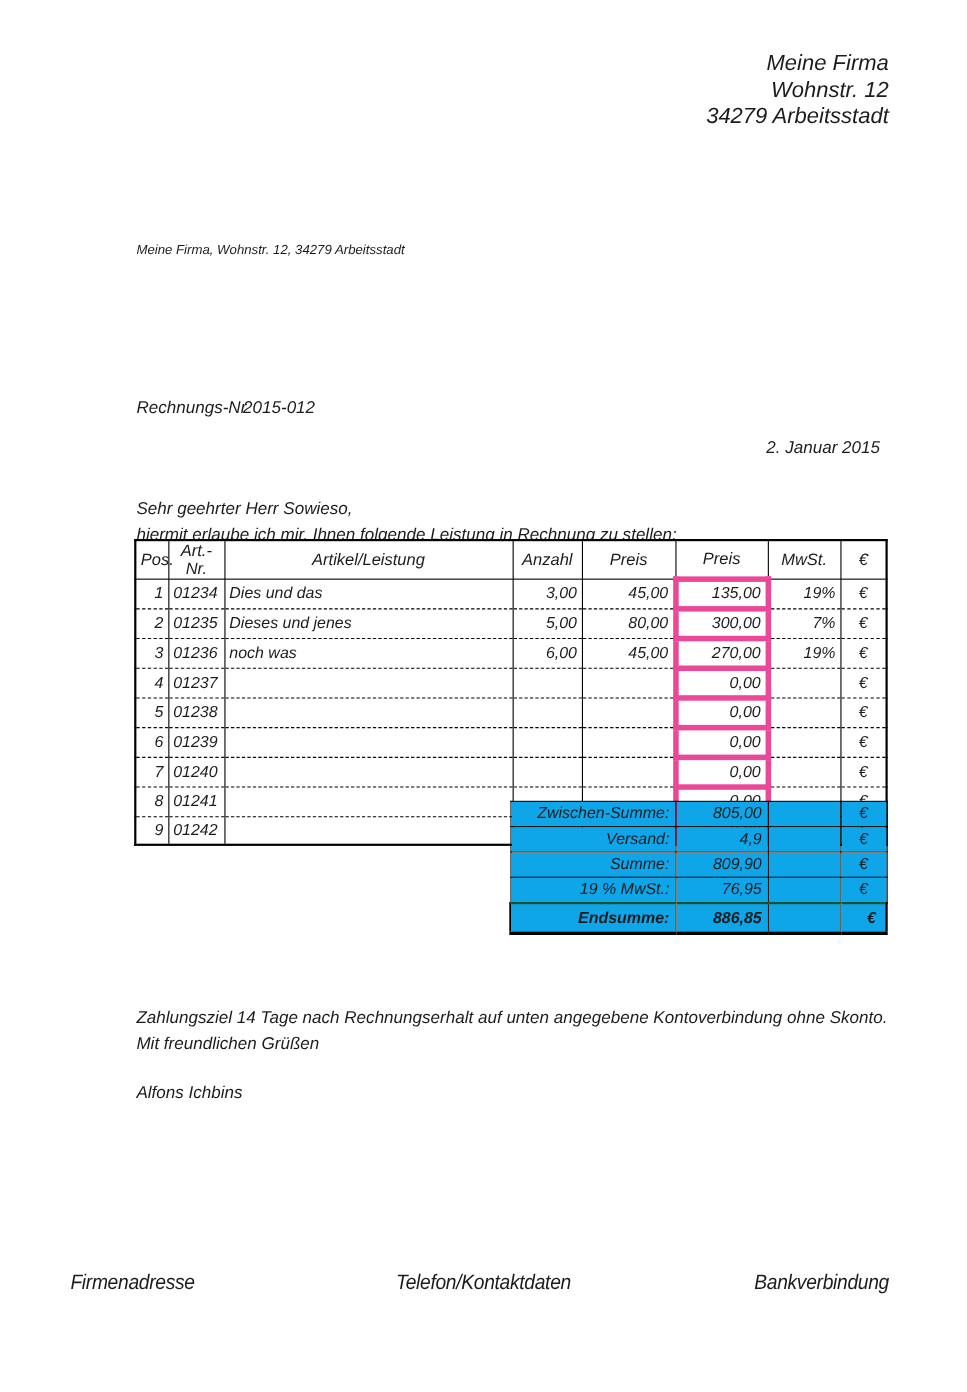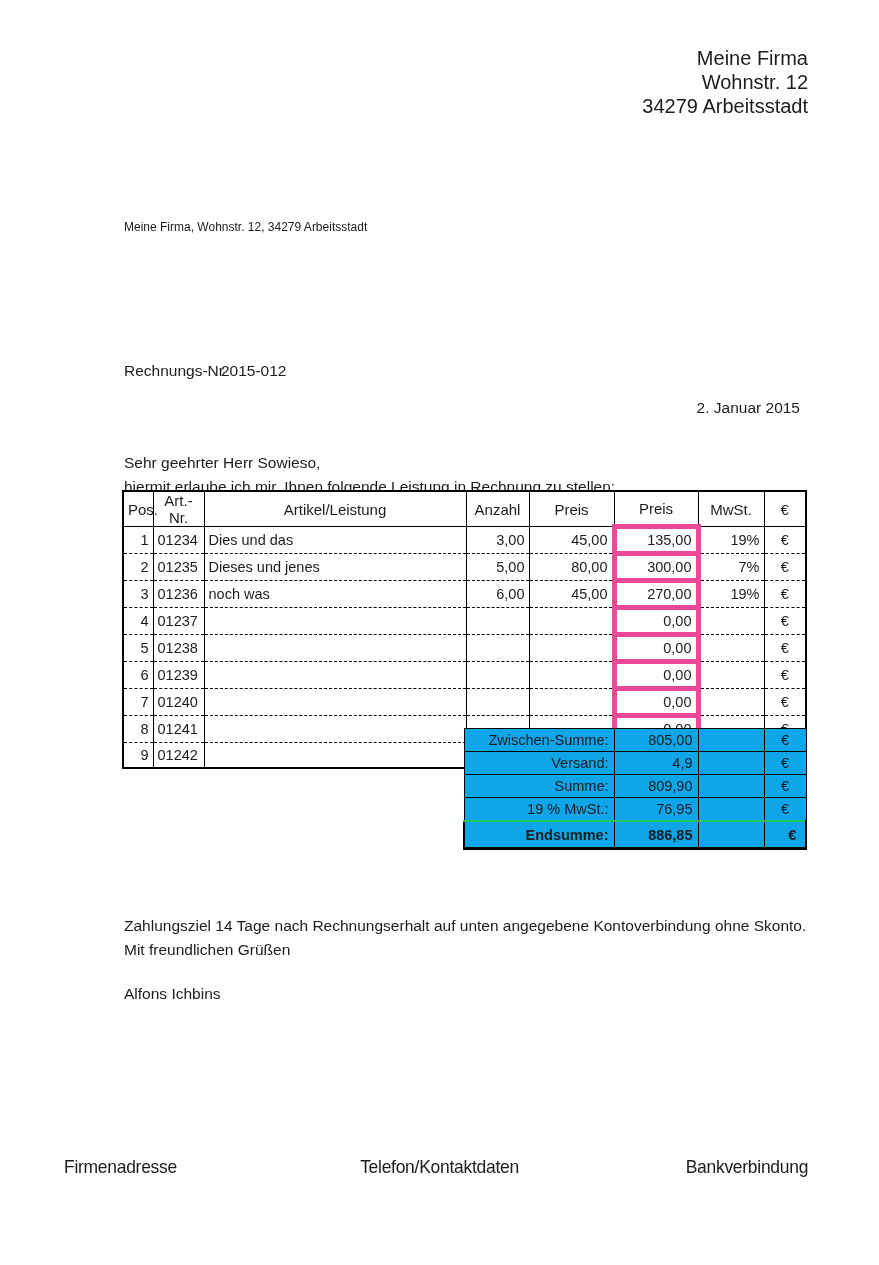--- a/index.html
+++ b/index.html
@@ -1,18 +1,18 @@
 <!DOCTYPE html>
 <html><head>
 <meta charset="utf-8">
 <style>
   html,body { margin:0; padding:0; background:#ffffff; }
   .page {
     position:relative; width:879px; height:1265px; background:#ffffff;
-    font-family:"Liberation Sans", sans-serif; color:#1c1c1c; overflow:hidden;
+    font-family:"Liberation Sans", sans-serif; color:#1c1c1c; overflow:hidden;font-style:italic;
   }
 
   
   .letterhead { position:absolute; top:46px; right:71px; text-align:right; font-size:20px; line-height:24px; }
 
   
   .sender-line { position:absolute; left:124px; top:220px; font-size:12px; }
   .recipient { position:absolute; left:124px; top:242px; font-size:15px; line-height:24.5px; }
 
   
@@ -46,21 +46,21 @@
   .summary-wrap { position:absolute; left:463px; top:728px; }
   table.summary { border-collapse:collapse; table-layout:fixed; width:342px; }
   table.summary td {
     height:22px; font-size:14.5px; padding:0 5px;
     border:1px solid #000; background:#0ea5e9; white-space:nowrap; overflow:hidden;
   }
   td.s-label { text-align:right; }
   td.s-value { text-align:right; }
   td.s-spacer { }
   td.s-euro { text-align:center; }
-  table.summary tr.total-row td { font-weight:bold; height:25px; border-top:2px solid #22c55e; border-bottom:3px solid #000;padding-left:20px; }
+  table.summary tr.total-row td { font-weight:bold; height:25px; border-top:2px solid #14532d; border-bottom:3px solid #000;padding-left:20px; }
   table.summary tr.total-row td:first-child { border-left:2px solid #000; }
   table.summary tr.total-row td:last-child { border-right:2px solid #000; }
 
   
   .closing { position:absolute; left:124px; top:914px; font-size:15.5px; line-height:24px; }
   .signature { position:absolute; left:124px; top:985px; font-size:15.5px; }
 
   
   .footer-left, .footer-center, .footer-right { position:absolute; top:1156px; font-size:19px; letter-spacing:-0.3px; }
   .footer-left  { left:64px;  transform:scaleX(0.92); transform-origin:left center; }

